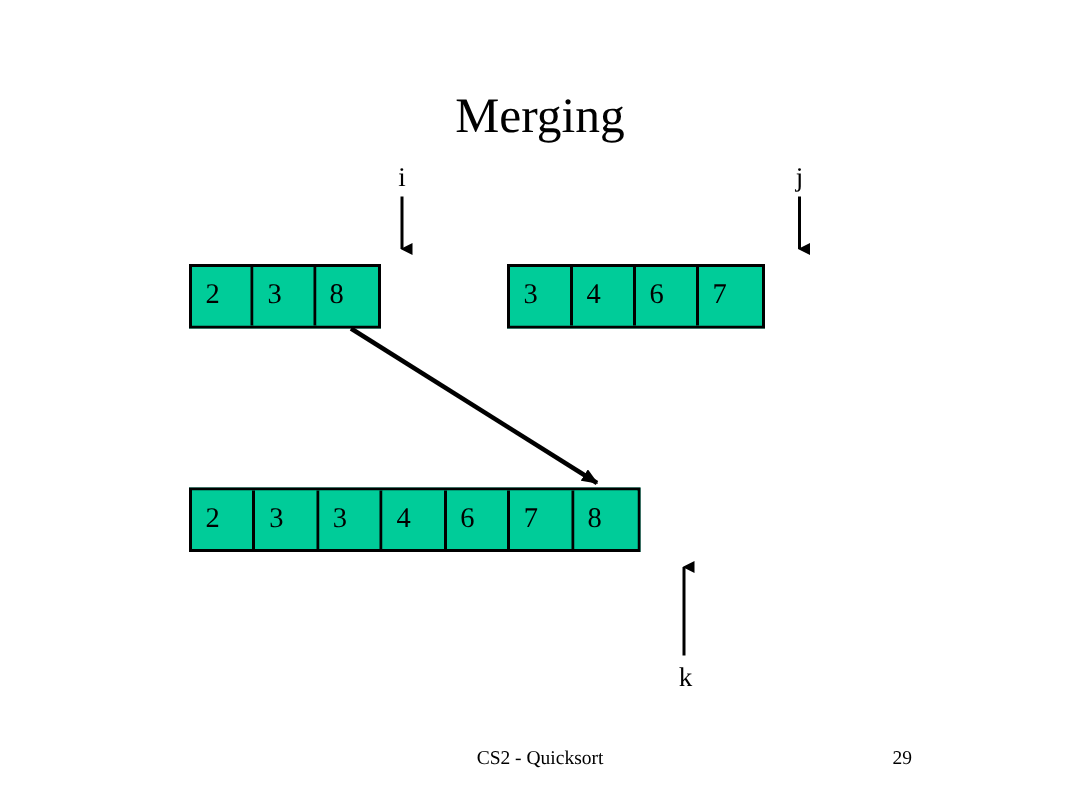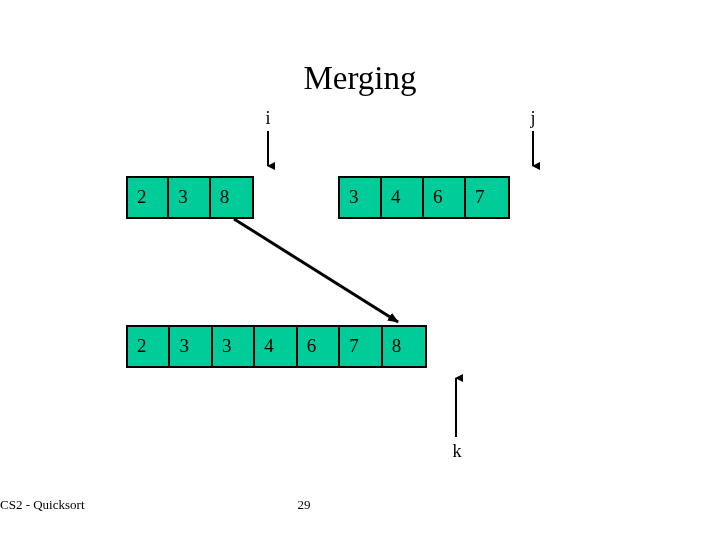--- a/index.html
+++ b/index.html
@@ -93,22 +93,22 @@
   .footer-text {
     position: absolute;
     bottom: 0;
     font-family: "Liberation Serif", serif;
     font-size: 13px;
     line-height: 16px;
     color: #000000;
     white-space: nowrap;
   }
   #footer-date   { left: 58px;  top: 497px; }
-  #footer-center { left: 0; top: 497px; width: 720px; text-align: left; }
-  #footer-page   { left: 0; top: 497px; width: 640px; text-align: center; padding-right: 32px; box-sizing: border-box; }
+  #footer-center { left: 0; top: 497px; width: 720px; text-align: center; }
+  #footer-page   { left: 0; top: 497px; width: 640px; text-align: right; padding-right: 32px; box-sizing: border-box; }
 </style>
 </head>
 <body>
 
 <div id="slide">
 
   <div class="slide-title">Merging</div>
 
   <div class="ptr-label" id="label-i">i</div>
   <div class="ptr-label" id="label-j">j</div>

